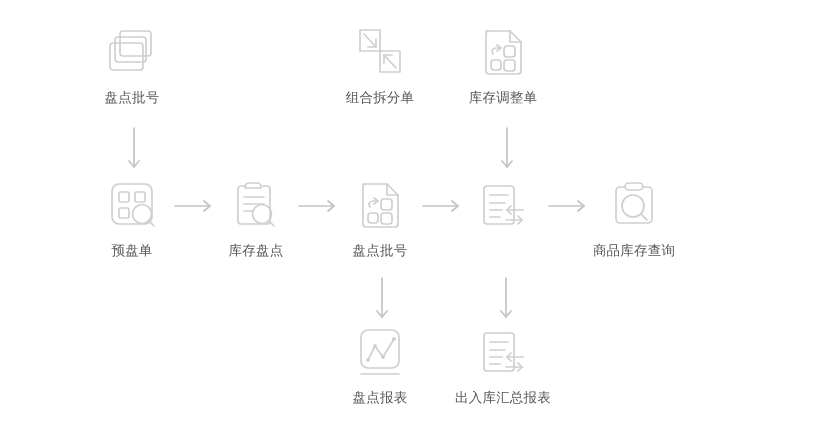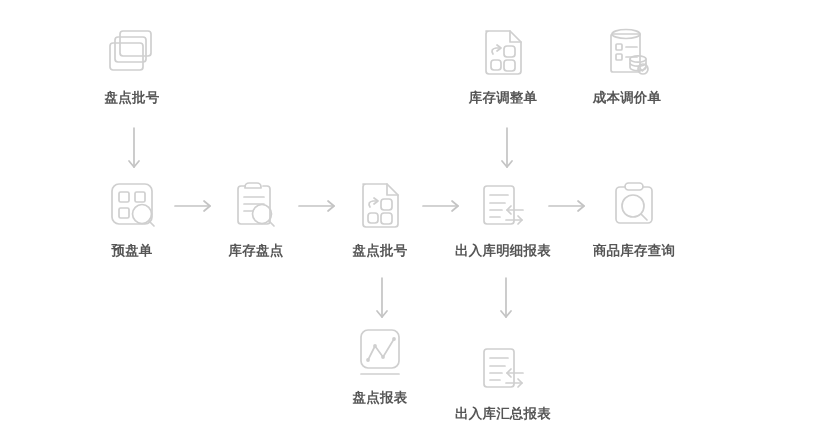--- a/index.html
+++ b/index.html
@@ -11,21 +11,20 @@
     width: 823px;
     height: 428px;
     font-family: "Liberation Sans", "DejaVu Sans", sans-serif;
     position: relative;
     overflow: hidden;
   }
   #canvas {
     position: relative;
     width: 823px;
     height: 428px;
-    font-weight: bold;
   }
   .node {
     position: absolute;
     width: 110px;
     display: flex;
     flex-direction: column;
     align-items: center;
     justify-content: flex-start;
   }
   .node .icon-box {
@@ -109,51 +108,45 @@
     <div class="node" style="left: 77px; top: 20px;">
       <div class="icon-box">
         <svg width="58" height="58" viewBox="0 0 58 58">
         <rect x="17" y="9" width="31" height="25" rx="3" fill="none" stroke="#cfcfcf" stroke-width="1.7" stroke-linecap="round" stroke-linejoin="round"></rect>
         <rect x="12" y="15" width="31" height="25" rx="3" fill="none" stroke="#cfcfcf" stroke-width="1.7" stroke-linecap="round" stroke-linejoin="round"></rect>
         <rect x="7" y="21" width="33" height="27" rx="3" fill="none" stroke="#cfcfcf" stroke-width="1.7" stroke-linecap="round" stroke-linejoin="round"></rect>
       </svg>
       </div>
       <div class="label">盘点批号</div>
     </div>
+    <div class="node" style="left: 325px; top: 20px;">
+      <div class="icon-box">
+        <svg width="58" height="58" viewBox="0 0 58 58">
+        <path d="M9 8 H29 V29 H49 V50 H29 V29 H9 Z" fill="none" stroke="#cfcfcf" stroke-width="1.7" stroke-linecap="round" stroke-linejoin="round"></path>
+        <line x1="13" y1="12" x2="25" y2="25" fill="none" stroke="#cfcfcf" stroke-width="1.7" stroke-linecap="round" stroke-linejoin="round"></line>
+        <polyline points="25,17 25,25 17,25" fill="none" stroke="#cfcfcf" stroke-width="1.7" stroke-linecap="round" stroke-linejoin="round"></polyline>
+        <line x1="45" y1="46" x2="33" y2="33" fill="none" stroke="#cfcfcf" stroke-width="1.7" stroke-linecap="round" stroke-linejoin="round"></line>
+        <polyline points="33,41 33,33 41,33" fill="none" stroke="#cfcfcf" stroke-width="1.7" stroke-linecap="round" stroke-linejoin="round"></polyline>
+      </svg>
+      </div>
+      <div class="label">组合拆分单</div>
+    </div>
     <div class="node" style="left: 448px; top: 20px; text-align: center;">
       <div class="icon-box">
         <svg width="58" height="58" viewBox="0 0 58 58">
         <path d="M12 9 h24 l11 11 v29 a3 3 0 0 1 -3 3 H15 a3 3 0 0 1 -3 -3 V12 a3 3 0 0 1 3 -3 Z" fill="none" stroke="#cfcfcf" stroke-width="1.7" stroke-linecap="round" stroke-linejoin="round"></path>
         <polyline points="36,9 36,20 47,20" fill="none" stroke="#cfcfcf" stroke-width="1.7" stroke-linecap="round" stroke-linejoin="round"></polyline>
         <rect x="30" y="24" width="11" height="11" rx="3" fill="none" stroke="#cfcfcf" stroke-width="1.7" stroke-linecap="round" stroke-linejoin="round"></rect>
         <rect x="30" y="38" width="11" height="11" rx="3" fill="none" stroke="#cfcfcf" stroke-width="1.7" stroke-linecap="round" stroke-linejoin="round"></rect>
         <rect x="17" y="38" width="10" height="10" rx="3" fill="none" stroke="#cfcfcf" stroke-width="1.7" stroke-linecap="round" stroke-linejoin="round"></rect>
         <path d="M19 32 q-3 -5 3 -6 h4" fill="none" stroke="#cfcfcf" stroke-width="1.7" stroke-linecap="round" stroke-linejoin="round"></path>
         <polyline points="23,23 27,26 23,29" fill="none" stroke="#cfcfcf" stroke-width="1.7" stroke-linecap="round" stroke-linejoin="round"></polyline>
       </svg>
       </div>
       <div class="label">库存调整单</div>
-    </div>
-    <div class="node" style="left: 572px; top: 20px;">
-      <div class="icon-box">
-        <svg width="58" height="58" viewBox="0 0 58 58">
-        <path d="M15 12 h27 v36 a2 2 0 0 1 -2 2 H15 a2 2 0 0 1 -2 -2 V14 a2 2 0 0 1 2 -2 Z" fill="none" stroke="#cfcfcf" stroke-width="1.7" stroke-linecap="round" stroke-linejoin="round"></path>
-        <ellipse cx="28" cy="12" rx="14" ry="4.5" fill="none" stroke="#cfcfcf" stroke-width="1.7" stroke-linecap="round" stroke-linejoin="round"></ellipse>
-        <rect x="18" y="22" width="6" height="6" rx="1" fill="none" stroke="#cfcfcf" stroke-width="1.7" stroke-linecap="round" stroke-linejoin="round"></rect>
-        <rect x="18" y="32" width="6" height="6" rx="1" fill="none" stroke="#cfcfcf" stroke-width="1.7" stroke-linecap="round" stroke-linejoin="round"></rect>
-        <line x1="28" y1="25" x2="39" y2="25" fill="none" stroke="#cfcfcf" stroke-width="1.7" stroke-linecap="round" stroke-linejoin="round"></line>
-        <line x1="28" y1="35" x2="39" y2="35" fill="none" stroke="#cfcfcf" stroke-width="1.7" stroke-linecap="round" stroke-linejoin="round"></line>
-        <ellipse cx="40" cy="37" rx="8" ry="3.2" fill="none" stroke="#cfcfcf" stroke-width="1.7" stroke-linecap="round" stroke-linejoin="round"></ellipse>
-        <path d="M32 37 v4 a8 3.2 0 0 0 16 0 v-4" fill="none" stroke="#cfcfcf" stroke-width="1.7" stroke-linecap="round" stroke-linejoin="round"></path>
-        <path d="M32 41.5 v4 a8 3.2 0 0 0 16 0 v-4" fill="none" stroke="#cfcfcf" stroke-width="1.7" stroke-linecap="round" stroke-linejoin="round"></path>
-        <circle cx="45" cy="47" r="5" fill="none" stroke="#cfcfcf" stroke-width="1.7" stroke-linecap="round" stroke-linejoin="round"></circle>
-        <polyline points="42.6,47 44.4,48.8 47.6,45.4" fill="none" stroke="#cfcfcf" stroke-width="1.7" stroke-linecap="round" stroke-linejoin="round"></polyline>
-      </svg>
-      </div>
-      <div class="label">成本调价单</div>
     </div>
     <div class="node" style="left: 77px; top: 173px;">
       <div class="icon-box">
         <svg width="58" height="58" viewBox="0 0 58 58">
         <rect x="9" y="9" width="40" height="40" rx="7" fill="none" stroke="#cfcfcf" stroke-width="1.7" stroke-linecap="round" stroke-linejoin="round"></rect>
         <rect x="16" y="17" width="10" height="10" rx="1.6" fill="none" stroke="#cfcfcf" stroke-width="1.7" stroke-linecap="round" stroke-linejoin="round"></rect>
         <rect x="32" y="17" width="10" height="10" rx="1.6" fill="none" stroke="#cfcfcf" stroke-width="1.7" stroke-linecap="round" stroke-linejoin="round"></rect>
         <rect x="16" y="33" width="10" height="10" rx="1.6" fill="none" stroke="#cfcfcf" stroke-width="1.7" stroke-linecap="round" stroke-linejoin="round"></rect>
         <circle cx="39" cy="39" r="9.5" fill="none" stroke="#cfcfcf" stroke-width="1.7" stroke-linecap="round" stroke-linejoin="round"></circle>
         <line x1="46" y1="46" x2="51" y2="51" fill="none" stroke="#cfcfcf" stroke-width="1.7" stroke-linecap="round" stroke-linejoin="round"></line>
@@ -196,21 +189,20 @@
         <line x1="16" y1="20" x2="34" y2="20" fill="none" stroke="#cfcfcf" stroke-width="1.7" stroke-linecap="round" stroke-linejoin="round"></line>
         <line x1="16" y1="28" x2="31" y2="28" fill="none" stroke="#cfcfcf" stroke-width="1.7" stroke-linecap="round" stroke-linejoin="round"></line>
         <line x1="16" y1="35" x2="28" y2="35" fill="none" stroke="#cfcfcf" stroke-width="1.7" stroke-linecap="round" stroke-linejoin="round"></line>
         <line x1="16" y1="42" x2="26" y2="42" fill="none" stroke="#cfcfcf" stroke-width="1.7" stroke-linecap="round" stroke-linejoin="round"></line>
         <line x1="49" y1="35" x2="33" y2="35" fill="none" stroke="#cfcfcf" stroke-width="1.7" stroke-linecap="round" stroke-linejoin="round"></line>
         <polyline points="37,31 33,35 37,39" fill="none" stroke="#cfcfcf" stroke-width="1.7" stroke-linecap="round" stroke-linejoin="round"></polyline>
         <line x1="32" y1="45" x2="48" y2="45" fill="none" stroke="#cfcfcf" stroke-width="1.7" stroke-linecap="round" stroke-linejoin="round"></line>
         <polyline points="44,41 48,45 44,49" fill="none" stroke="#cfcfcf" stroke-width="1.7" stroke-linecap="round" stroke-linejoin="round"></polyline>
       </svg>
       </div>
-      <div class="label">出入库明细报表</div>
     </div>
     <div class="node" style="left: 325px; top: 320px;">
       <div class="icon-box">
         <svg width="58" height="58" viewBox="0 0 58 58">
         <rect x="10" y="8" width="38" height="38" rx="7" fill="none" stroke="#cfcfcf" stroke-width="1.7" stroke-linecap="round" stroke-linejoin="round"></rect>
         <polyline points="17,38 24,24 32,35 43,17" fill="none" stroke="#cfcfcf" stroke-width="1.7" stroke-linecap="round" stroke-linejoin="round"></polyline>
         <circle cx="17" cy="38" r="1.9" fill="#cfcfcf" stroke="none"></circle>
         <circle cx="24" cy="24" r="1.9" fill="#cfcfcf" stroke="none"></circle>
         <circle cx="32" cy="35" r="1.9" fill="#cfcfcf" stroke="none"></circle>
         <circle cx="43" cy="17" r="1.9" fill="#cfcfcf" stroke="none"></circle>
@@ -223,21 +215,21 @@
       <div class="icon-box">
         <svg width="58" height="58" viewBox="0 0 58 58">
         <path d="M20 12 h-5 a4 4 0 0 0 -4 4 v28 a4 4 0 0 0 4 4 h28 a4 4 0 0 0 4 -4 V16 a4 4 0 0 0 -4 -4 h-5" fill="none" stroke="#cfcfcf" stroke-width="1.7" stroke-linecap="round" stroke-linejoin="round"></path>
         <rect x="20" y="8" width="18" height="7" rx="3.5" fill="none" stroke="#cfcfcf" stroke-width="1.7" stroke-linecap="round" stroke-linejoin="round"></rect>
         <circle cx="28" cy="31" r="11" fill="none" stroke="#cfcfcf" stroke-width="1.7" stroke-linecap="round" stroke-linejoin="round"></circle>
         <line x1="36" y1="39" x2="42" y2="45" fill="none" stroke="#cfcfcf" stroke-width="1.7" stroke-linecap="round" stroke-linejoin="round"></line>
       </svg>
       </div>
       <div class="label">商品库存查询</div>
     </div>
-    <div class="node wide" style="left: 433px; top: 336px;">
+    <div class="node wide" style="left: 433px; top: 320px;">
       <div class="icon-box">
         <svg width="58" height="58" viewBox="0 0 58 58">
         <path d="M13 11 h24 a3 3 0 0 1 3 3 v32 a3 3 0 0 1 -3 3 H13 a3 3 0 0 1 -3 -3 V14 a3 3 0 0 1 3 -3 Z" fill="none" stroke="#cfcfcf" stroke-width="1.7" stroke-linecap="round" stroke-linejoin="round"></path>
         <line x1="16" y1="20" x2="34" y2="20" fill="none" stroke="#cfcfcf" stroke-width="1.7" stroke-linecap="round" stroke-linejoin="round"></line>
         <line x1="16" y1="28" x2="31" y2="28" fill="none" stroke="#cfcfcf" stroke-width="1.7" stroke-linecap="round" stroke-linejoin="round"></line>
         <line x1="16" y1="35" x2="28" y2="35" fill="none" stroke="#cfcfcf" stroke-width="1.7" stroke-linecap="round" stroke-linejoin="round"></line>
         <line x1="16" y1="42" x2="26" y2="42" fill="none" stroke="#cfcfcf" stroke-width="1.7" stroke-linecap="round" stroke-linejoin="round"></line>
         <line x1="49" y1="35" x2="33" y2="35" fill="none" stroke="#cfcfcf" stroke-width="1.7" stroke-linecap="round" stroke-linejoin="round"></line>
         <polyline points="37,31 33,35 37,39" fill="none" stroke="#cfcfcf" stroke-width="1.7" stroke-linecap="round" stroke-linejoin="round"></polyline>
         <line x1="32" y1="45" x2="48" y2="45" fill="none" stroke="#cfcfcf" stroke-width="1.7" stroke-linecap="round" stroke-linejoin="round"></line>

